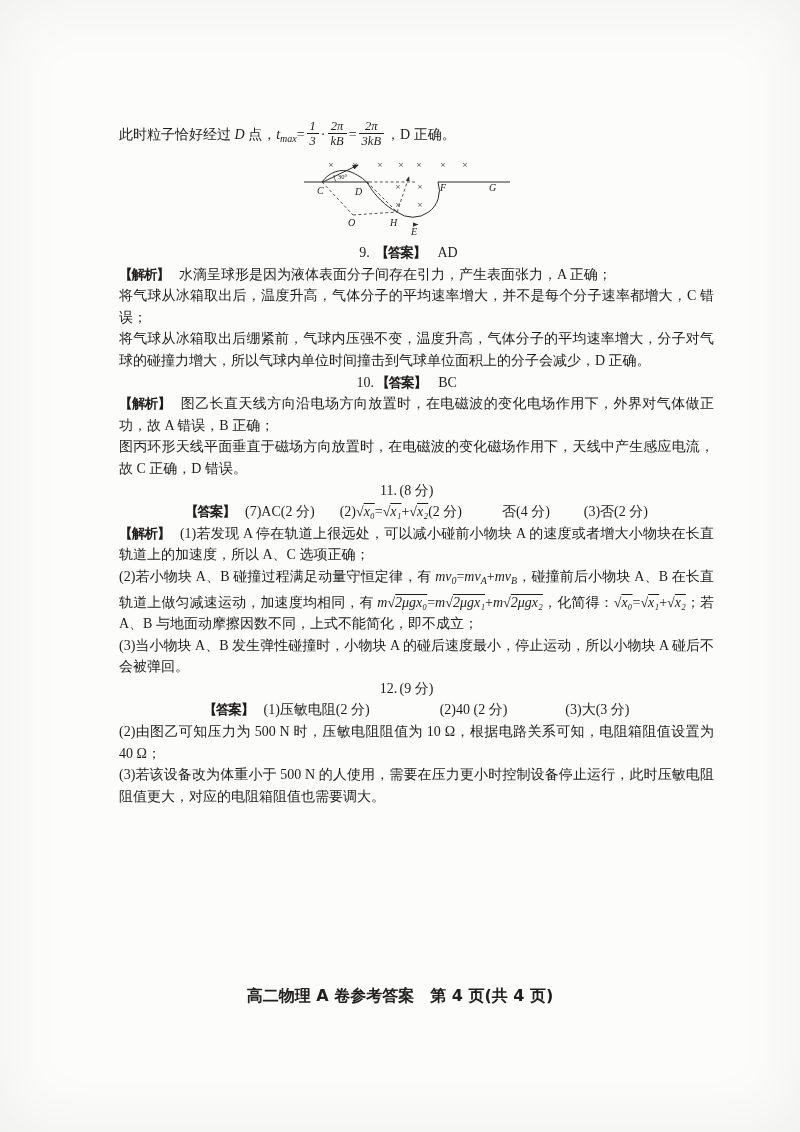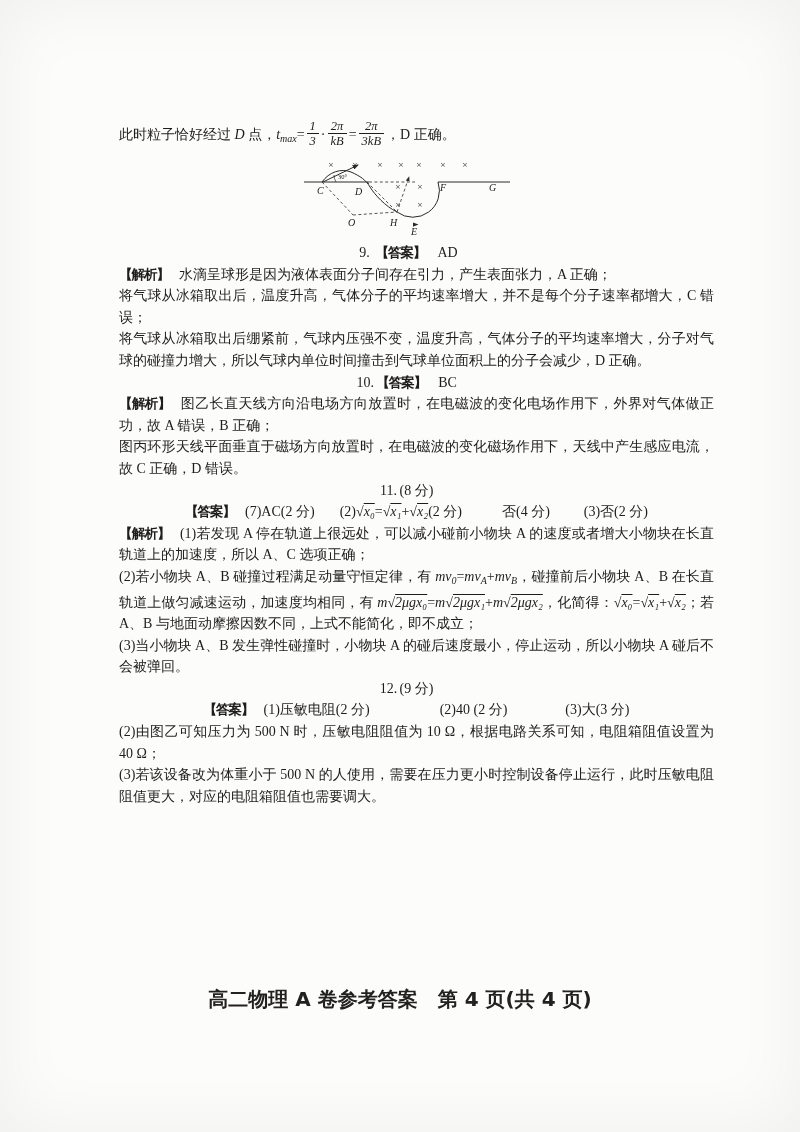--- a/index.html
+++ b/index.html
@@ -37,21 +37,21 @@
   .ang{font:6.5px "Liberation Serif",serif;fill:#22211f;}
   .cx{font:7px "DejaVu Sans","Liberation Sans",sans-serif;fill:#4a4a48;}
   .g25{margin-right:25px;}
   .g40{margin-right:40px;}
   .g34{margin-right:34px;}
   .g70{margin-right:70px;}
   .g58{margin-right:58px;}
   .footer{
     position:absolute;left:0;top:986px;width:100%;text-align:center;
     font-family:"DejaVu Sans","Liberation Sans",sans-serif;
-    font-weight:700;font-size:20px;color:#22211f;
+    font-weight:700;font-size:16px;color:#22211f;
   }
 </style>
 </head>
 <body>
 
 <div class="page">
   <div class="content">
 
     <p class="ln formula indented">
       <span>此时粒子恰好经过 </span><span class="it">D</span><span> 点，</span><span class="it">t</span><span class="sb">max</span><span>=</span><span class="frac"><span class="fn">1</span><span class="fd">3</span></span><span>·</span><span class="frac"><span class="fn">2π</span><span class="fd">kB</span></span><span>=</span><span class="frac"><span class="fn">2π</span><span class="fd">3kB</span></span><span>，D 正确。</span>

